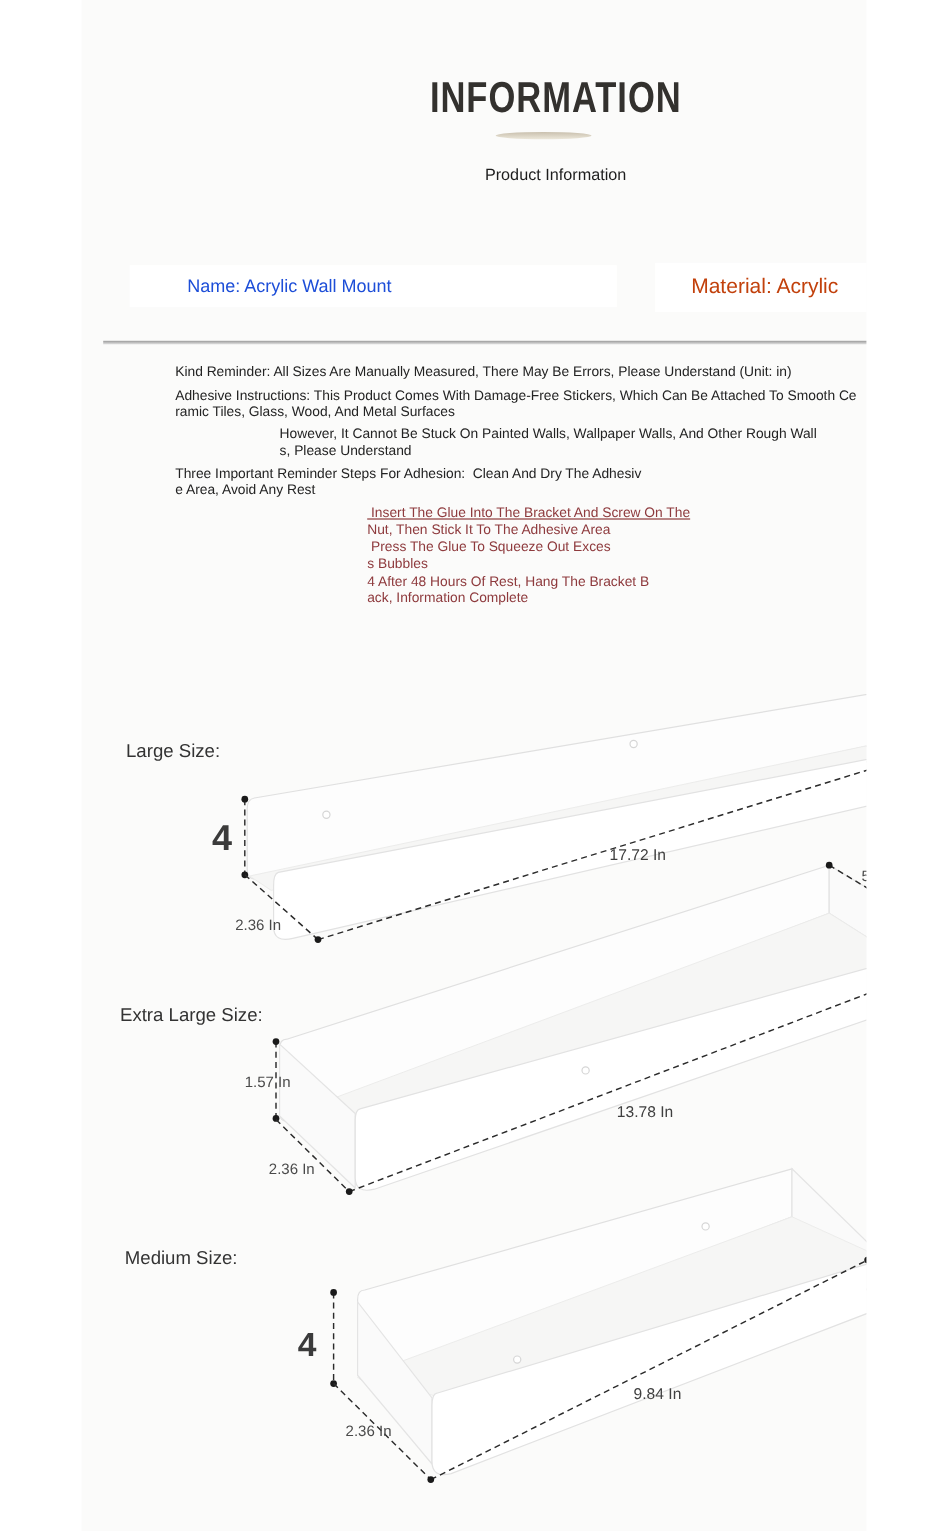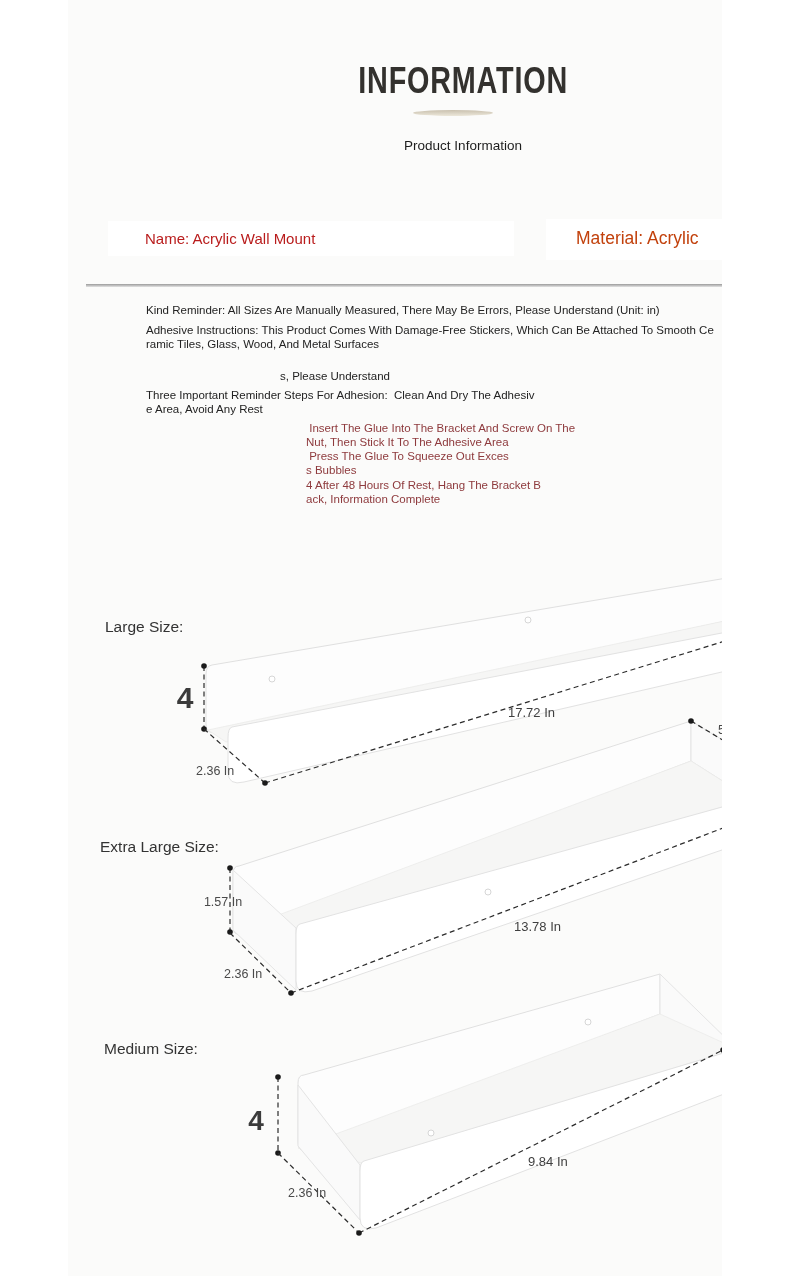--- a/index.html
+++ b/index.html
@@ -19,21 +19,21 @@
   #title-underline{
     left:345px;top:110px;width:80px;height:6px;border-radius:50%;
     background:linear-gradient(#c9c0ae,#ece7da);
   }
   #subtitle{
     left:0;top:138px;width:790px;text-align:center;
     font-size:13.5px;color:#1d1d1d;
   }
   #name-chip{left:40px;top:221px;width:406px;height:35px;}
   #material-chip{left:478px;top:219px;width:284px;height:41px;}
-  #name-label{left:77px;top:230px;font-size:15px;color:#b91c1c;}
+  #name-label{left:88px;top:230px;font-size:15px;color:#1d4ed8;}
   #material-label{left:508px;top:228px;font-size:17.5px;color:#c2410c;}
   #divider{
     left:18px;top:284px;width:752px;height:3px;
     background:linear-gradient(#9a9a9a,#e3e3e3);
   }
   .note-line{
     font-size:11.5px;color:#232323;white-space:pre;letter-spacing:0px;
   }
   .step-red{color:#8e3a3d;}
   .size-label{font-size:15.5px;color:#333333;}
@@ -60,24 +60,25 @@
 
   <div class="abs chip" id="name-chip"></div>
   <div class="abs chip" id="material-chip"></div>
   <div class="abs" id="name-label">Name: Acrylic Wall Mount</div>
   <div class="abs" id="material-label">Material: Acrylic</div>
   <div class="abs" id="divider"></div>
 
   <div class="abs note-line" style="left:78px;top:324px;">Adhesive Instructions: This Product Comes With Damage-Free Stickers, Which Can Be Attached To Smooth Ce</div>
   <div class="abs note-line" style="left:78px;top:304px;">Kind Reminder: All Sizes Are Manually Measured, There May Be Errors, Please Understand (Unit: in)</div>
   <div class="abs note-line" style="left:78px;top:338px;">ramic Tiles, Glass, Wood, And Metal Surfaces</div>
-  <div class="abs note-line" style="left:165px;top:370px;margin-left:47px;">s, Please Understand</div>
+  <div class="abs note-line" style="left:165px;top:356px;">However, It Cannot Be Stuck On Painted Walls, Wallpaper Walls, And Other Rough Wall</div>
+  <div class="abs note-line" style="left:165px;top:370px;">s, Please Understand</div>
   <div class="abs note-line" style="left:78px;top:389px;">Three Important Reminder Steps For Adhesion:  Clean And Dry The Adhesiv</div>
   <div class="abs note-line" style="left:78px;top:403px;">e Area, Avoid Any Rest</div>
-  <div class="abs note-line step-red" style="left:238px;top:422px;"> Insert The Glue Into The Bracket And Screw On The</div>
+  <div class="abs note-line step-red" style="left:238px;top:422px;text-decoration:underline;"> Insert The Glue Into The Bracket And Screw On The</div>
   <div class="abs note-line step-red" style="left:238px;top:436px;">Nut, Then Stick It To The Adhesive Area</div>
   <div class="abs note-line step-red" style="left:238px;top:450px;"> Press The Glue To Squeeze Out Exces</div>
   <div class="abs note-line step-red" style="left:238px;top:464px;">s Bubbles</div>
   <div class="abs note-line step-red" style="left:238px;top:479px;">4 After 48 Hours Of Rest, Hang The Bracket B</div>
   <div class="abs note-line step-red" style="left:238px;top:493px;">ack, Information Complete</div>
 
   <div class="abs size-label" style="left:37px;top:618px;">Large Size:</div>
   <div class="abs size-label" style="left:32px;top:838px;">Extra Large Size:</div>
   <div class="abs size-label" style="left:36px;top:1040px;">Medium Size:</div>
 

